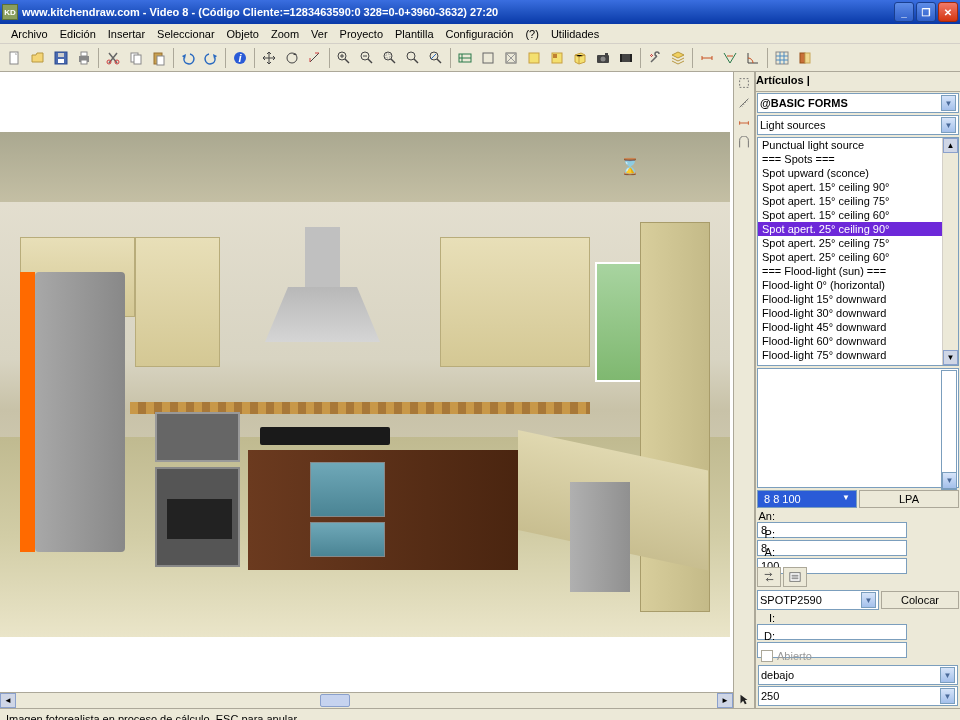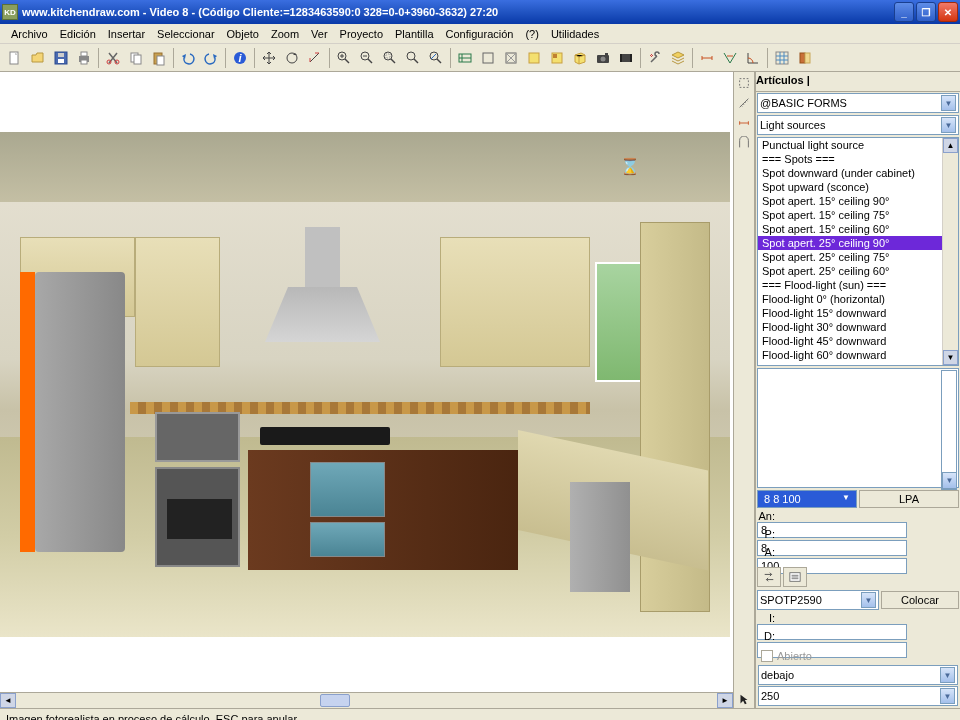--- a/index.html
+++ b/index.html
@@ -58,21 +58,21 @@
 .status-bar { height: 20px; background: #ece9d8; border-top: 1px solid #aca899; display: flex; align-items: center; padding: 0 6px; }
 
 .vert-tools { width: 22px; background: #ece9d8; border-left: 1px solid #aca899; border-right: 1px solid #aca899; display: flex; flex-direction: column; align-items: center; padding-top: 2px; gap: 2px; }
 .vt-btn { width: 18px; height: 18px; display: flex; align-items: center; justify-content: center; border: 1px solid transparent; }
 
 .side-panel { width: 205px; background: #ece9d8; display: flex; flex-direction: column; border-left: 1px solid #aca899; }
 .panel-header { height: 20px; background: #ece9d8; border-bottom: 1px solid #aca899; padding: 2px 0; font-weight: bold; }
 .combo { height: 20px; background: #fff; border: 1px solid #7b9ebd; display: flex; align-items: center; padding: 0 2px; margin: 1px; position: relative; }
 .combo-text { flex: 1; overflow: hidden; white-space: nowrap; }
 .combo-arrow { width: 15px; height: 16px; background: linear-gradient(to bottom, #d6e4f9, #a4c0eb); border: 1px solid #7b9ebd; display: flex; align-items: center; justify-content: center; font-size: 8px; color: #4a6a9a; }
-.bold-combo .combo-text { font-weight: normal; }
+.bold-combo .combo-text { font-weight: bold; }
 
 .list-box { flex: 1; background: #fff; border: 1px solid #7b9ebd; margin: 1px; overflow-y: auto; position: relative; min-height: 0; }
 .list-item { padding: 1px 4px; white-space: nowrap; cursor: default; font-size: 11px; line-height: 12px; }
 .list-item.selected { background: #6d28d9; color: #fff; }
 .list-scroll { position: absolute; right: 0; top: 0; bottom: 0; width: 16px; background: #ece9d8; border-left: 1px solid #d4d0c8; }
 .list-scroll-arrow { width: 15px; height: 15px; background: #cfd6e6; border: 1px solid #8aa0cc; font-size: 8px; display: flex; align-items: center; justify-content: center; }
 
 .preview-box { height: 120px; background: #fff; border: 1px solid #7b9ebd; margin: 1px; position: relative; }
 .preview-box .combo-r { position: absolute; right: 0; top: 0; bottom: 0; width: 16px; display: flex; flex-direction: column; justify-content: flex-end; }
 
@@ -410,21 +410,20 @@
       <div class="combo-arrow">▼</div>
     </div>
     <div class="combo">
       <span class="combo-text">Light sources</span>
       <div class="combo-arrow">▼</div>
     </div>
 
     <div class="list-box" id="articles-list">
       <div class="list-item">Punctual light source</div>
         <div class="list-item">=== Spots ===</div>
-        <div class="list-item">Spot downward (under cabinet)</div>
         <div class="list-item">Spot upward (sconce)</div>
         <div class="list-item">Spot apert. 15° ceiling 90°</div>
         <div class="list-item">Spot apert. 15° ceiling 75°</div>
         <div class="list-item">Spot apert. 15° ceiling 60°</div>
         <div class="list-item selected">Spot apert. 25° ceiling 90°</div>
         <div class="list-item">Spot apert. 25° ceiling 75°</div>
         <div class="list-item">Spot apert. 25° ceiling 60°</div>
         <div class="list-item">=== Flood-light (sun) ===</div>
         <div class="list-item">Flood-light 0° (horizontal)</div>
         <div class="list-item">Flood-light 15° downward</div>

